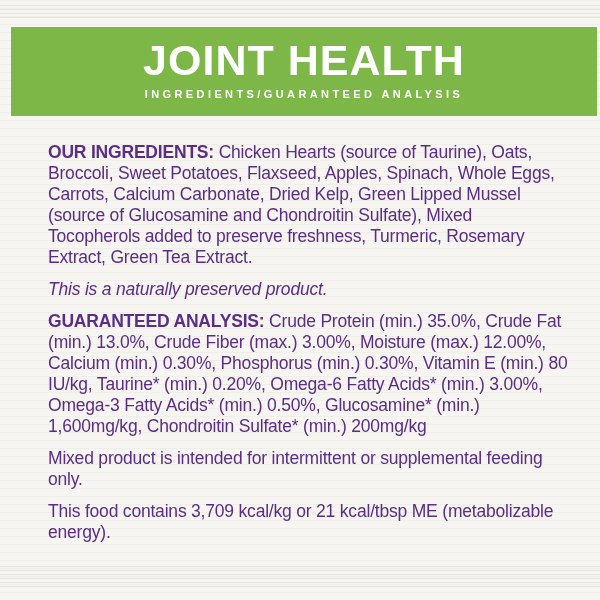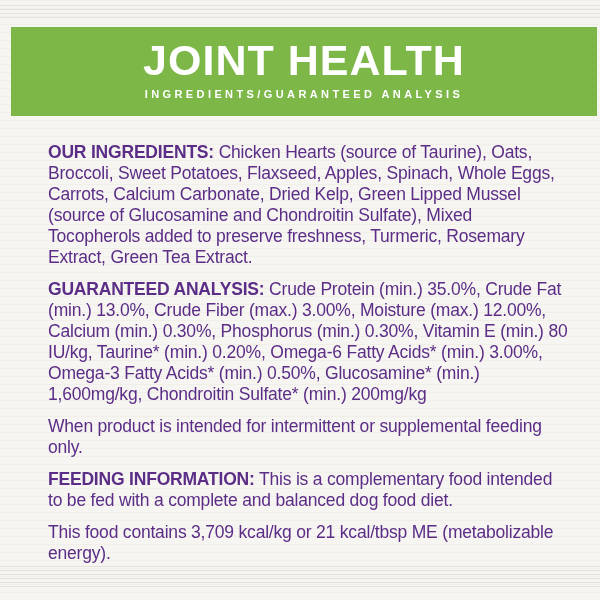--- a/index.html
+++ b/index.html
@@ -67,25 +67,25 @@
 
   <header class="banner">
     <h1>JOINT HEALTH</h1>
     <div class="subtitle">INGREDIENTS/GUARANTEED ANALYSIS</div>
   </header>
 
   <main class="content">
 
     <p><span class="lbl">OUR INGREDIENTS:</span><span> Chicken Hearts (source of Taurine), Oats, Broccoli, Sweet Potatoes, Flaxseed, Apples, Spinach, Whole Eggs, Carrots, Calcium Carbonate, Dried Kelp, Green Lipped Mussel (source of Glucosamine and Chondroitin Sulfate), Mixed Tocopherols added to preserve freshness, Turmeric, Rosemary Extract, Green Tea Extract.</span></p>
 
+    <p class="it">This is a naturally preserved product.</p>
 
     <p class="mt2"><span class="lbl">GUARANTEED ANALYSIS:</span><span> Crude Protein (min.) 35.0%, Crude Fat (min.) 13.0%, Crude Fiber (max.) 3.00%, Moisture (max.) 12.00%, Calcium (min.) 0.30%, Phosphorus (min.) 0.30%, Vitamin E (min.) 80 IU/kg, Taurine* (min.) 0.20%, Omega-6 Fatty Acids* (min.) 3.00%, Omega-3 Fatty Acids* (min.) 0.50%, Glucosamine* (min.) 1,600mg/kg, Chondroitin Sulfate* (min.) 200mg/kg</span></p>
 
 
-    <p class="mt2">When product is intended for intermittent or supplemental feeding only.</p>
+    <p class="mt2">Mixed product is intended for intermittent or supplemental feeding only.</p>
 
-    <p class="mt4"><span class="lbl">FEEDING INFORMATION:</span><span> This is a complementary food intended to be fed with a complete and balanced dog food diet.</span></p>
 
 
     <p class="mt2"><span>This food contains 3,709 kcal/kg or 21 kcal/tbsp ME (metabolizable energy).</span></p>
 
   </main>
 </div>
 
 </body></html>

